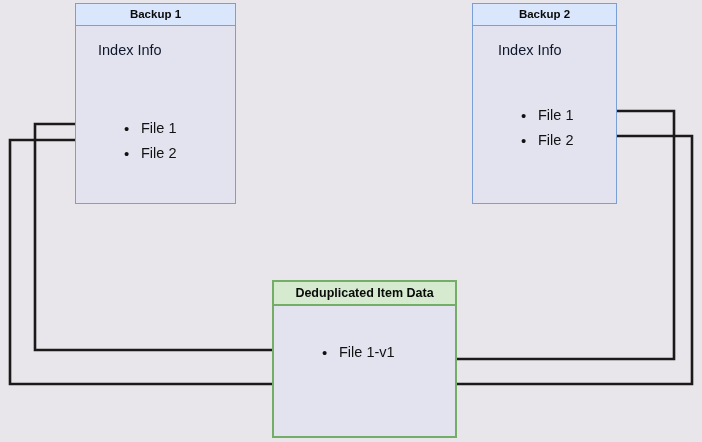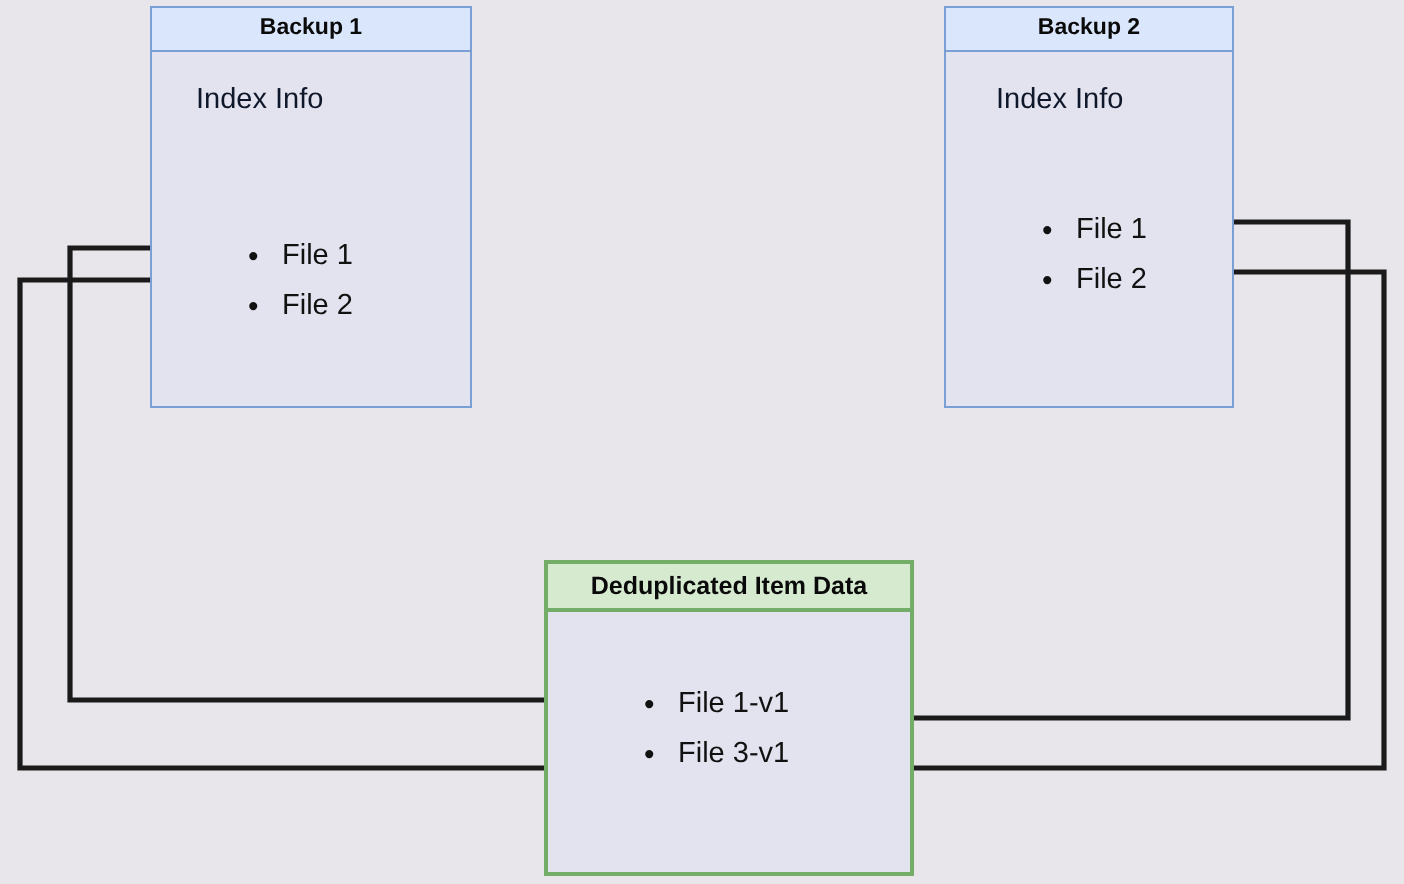--- a/index.html
+++ b/index.html
@@ -119,17 +119,16 @@
     <ul class="bullet-list" style="left:48px; top:99px;">
       <li>File 1</li>
       <li>File 2</li>
     </ul>
   </div>
 
   <div class="box box-green" style="left:272px; top:280px; width:185px; height:158px;">
     <div class="box-header">Deduplicated Item Data</div>
     <ul class="bullet-list" style="left:48px; top:58px;">
       <li>File 1-v1</li>
-      <li>File 3-v1</li>
     </ul>
   </div>
 
 </div>
 
 </body></html>

